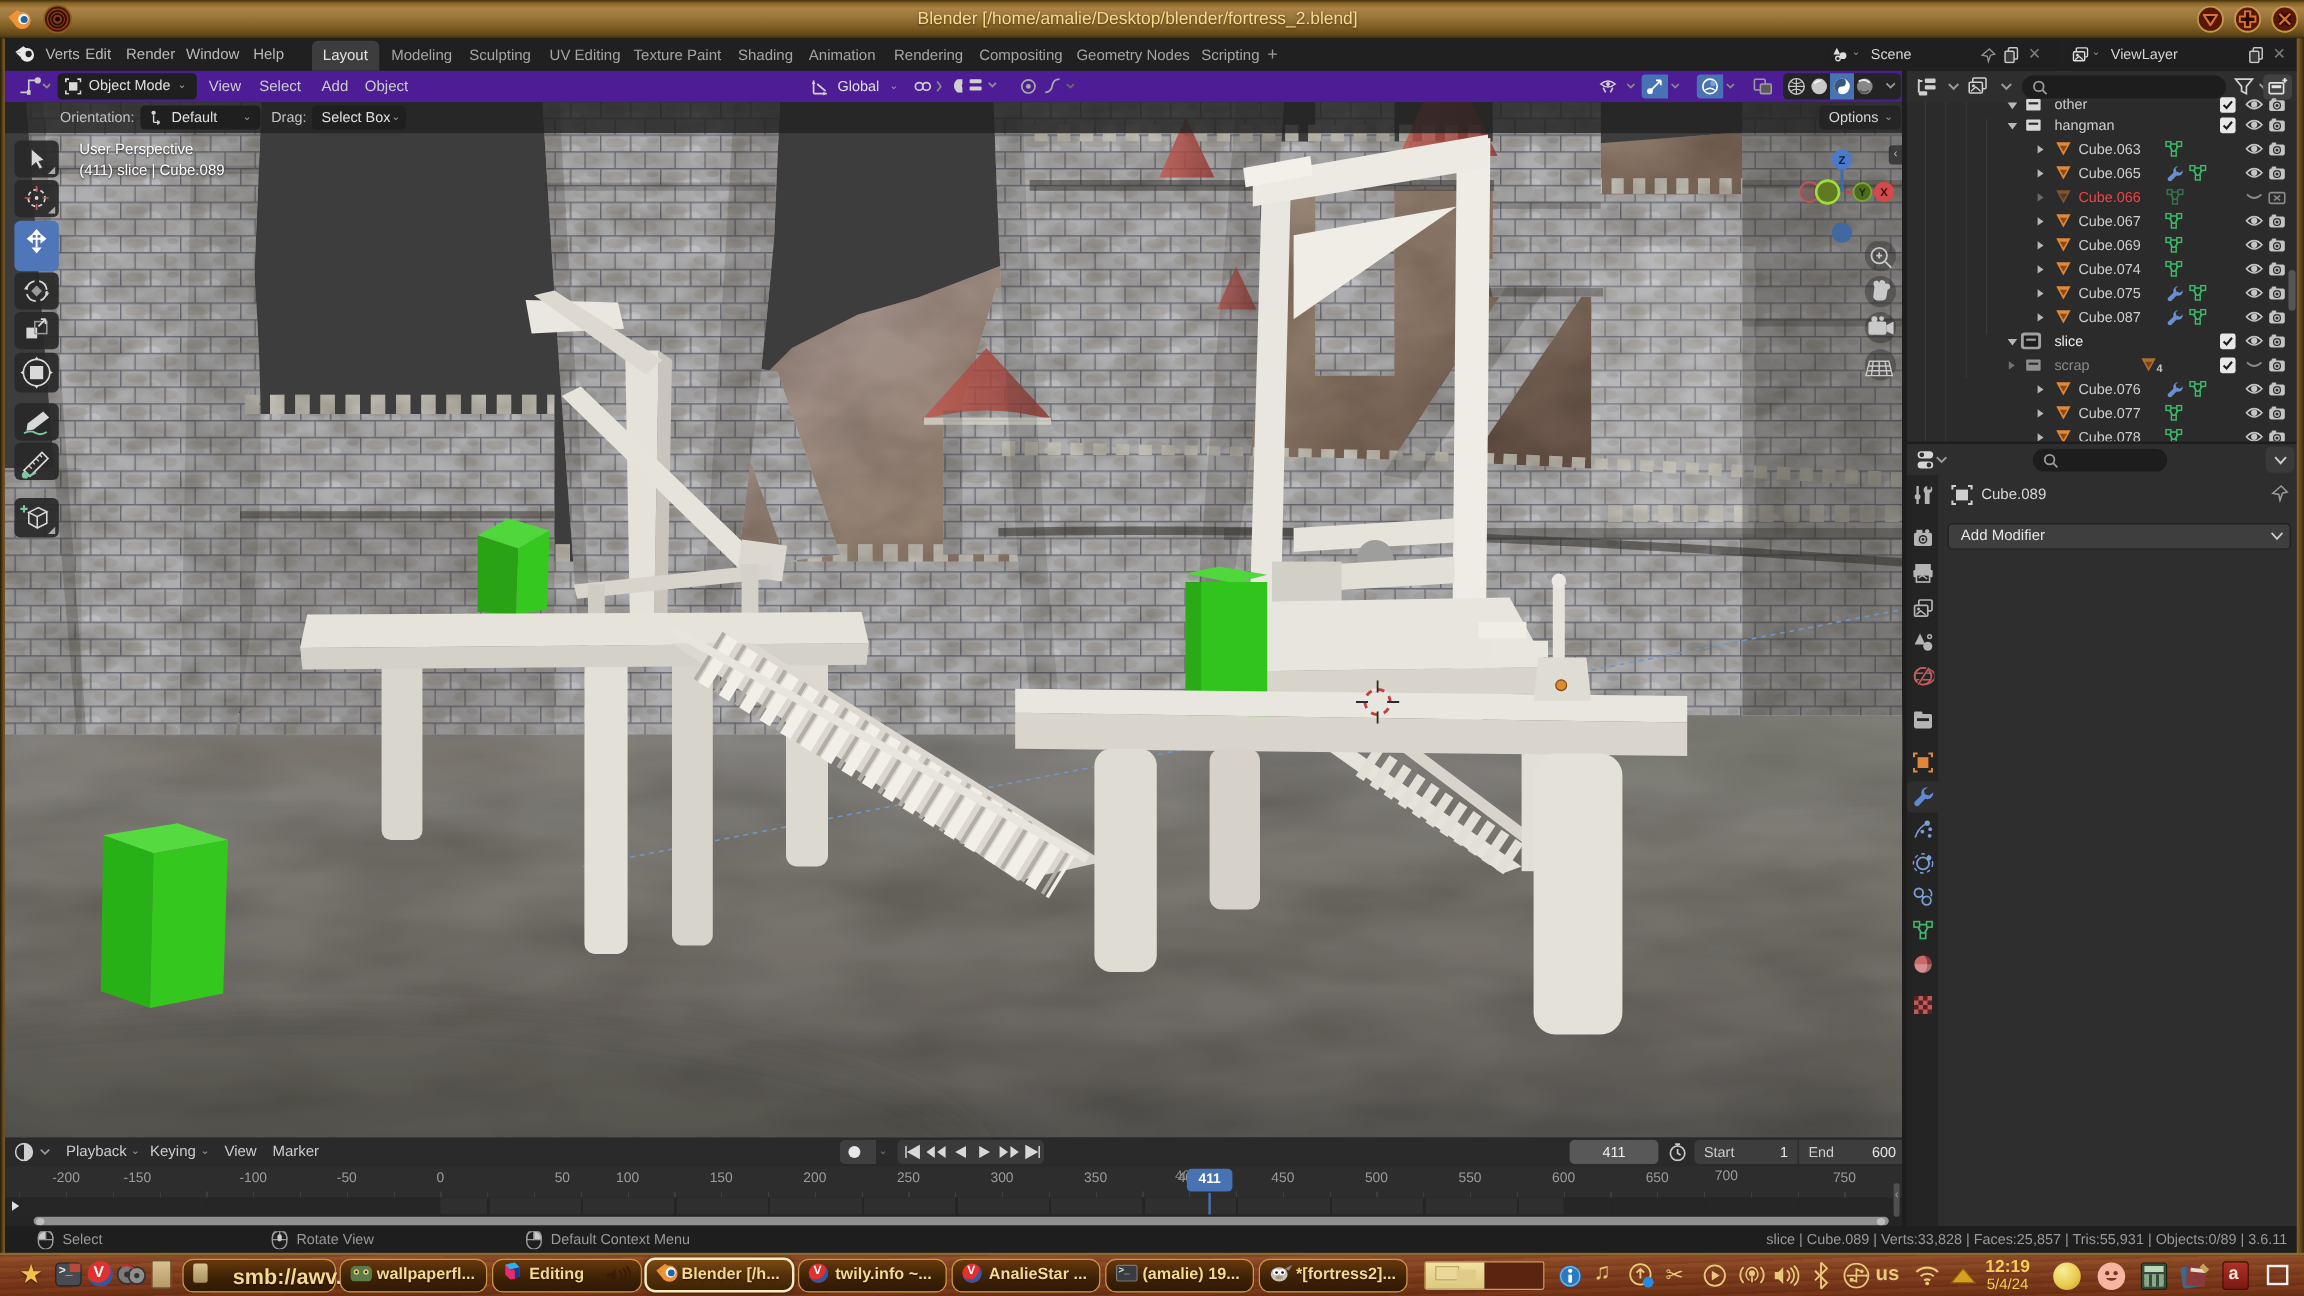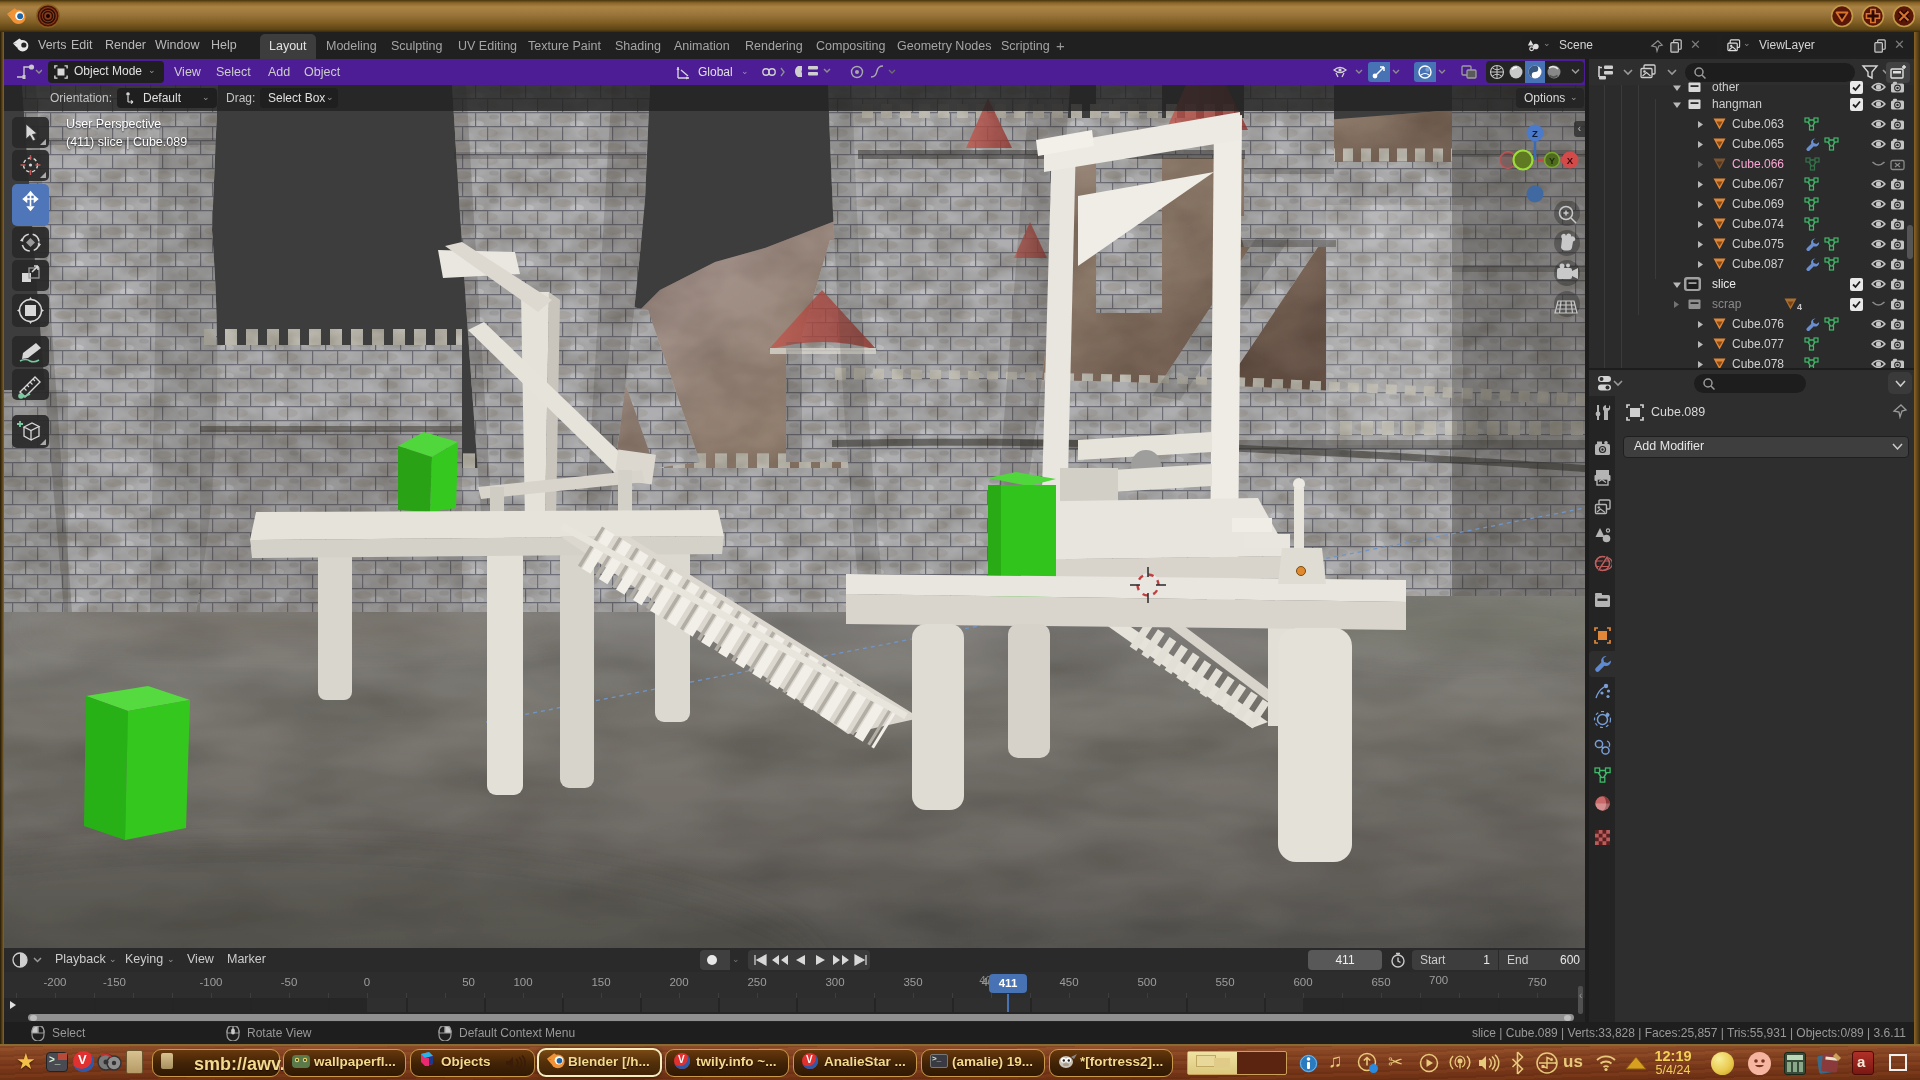--- a/index.html
+++ b/index.html
@@ -16,20 +16,21 @@
 .widget{position:absolute;background:#282828;border-radius:4px;color:#d4d4d4;font-size:12px}
 #statusbar{position:absolute;left:4px;top:1022px;width:1910px;height:22px;background:#1e1e1e;color:#999;font-size:12px}
 #taskbar{position:absolute;left:0;top:1046px;width:1920px;height:34px;background:linear-gradient(#93502a,#7c3a1c 55%,#6e3114)}
 .borderL{position:absolute;left:0;top:32px;width:4px;height:1014px;background:linear-gradient(90deg,#241a08,#8a6428)}
 .borderR{position:absolute;left:1914px;top:32px;width:6px;height:1014px;background:linear-gradient(90deg,#8a6428,#3a2c10)}
 .borderB{position:absolute;left:0;top:1044px;width:1920px;height:2px;background:#8a6a30}
 </style></head>
 <body>
 <div id="win">
 <div id="titlebar"></div>
+<div id="titletext" style="width:1896px">Blender [/home/amalie/Desktop/blender/fortress_2.blend]</div>
 <svg class="abs" style="left:6px;top:7px" width="21" height="18" viewBox="0 0 22 18">
       <path d="M1 7 L9 1 L14 4.5 L8 8.5 Z" fill="#f09336"></path>
       <circle cx="13" cy="10" r="7.5" fill="#f09336"></circle>
       <circle cx="14.2" cy="8.8" r="4.6" fill="#fff"></circle>
       <circle cx="14.8" cy="9.3" r="3.1" fill="#1f65a5"></circle>
       <path d="M1 7 L8.5 8.5 L6 13 Z" fill="#f09336"></path>
     </svg>
 <svg class="abs" style="left:35px;top:3px" width="26" height="26" viewBox="0 0 26 26">
       <circle cx="13" cy="13" r="12" fill="#8a5c20"></circle>
       <circle cx="13" cy="13" r="10.5" fill="#4a1505"></circle>
@@ -634,21 +635,21 @@
           </svg>
         </div>
         <div class="abs" style="left:0;top:69px;width:325px;height:20px">
           <svg class="abs" style="left:107px;top:6px;opacity:.45" width="9" height="9" viewBox="0 0 9 9">
             <path d="M2 1 L7 4.5 L2 8 Z" fill="#b8b8b8"></path>
           </svg>
           <svg class="abs" style="left:123px;top:3px;opacity:0.45" width="15" height="14" viewBox="0 0 15 14">
             <path d="M1.5 1.5 H13.5 L7.5 12.5 Z" fill="#e0873a"></path>
             <path d="M4.5 4.5 H10.5 L7.5 9.5 Z" fill="#8a4a12"></path>
           </svg>
-          <span class="abs" style="left:143px;top:3px;color:#f9a8d4">Cube.066</span>
+          <span class="abs" style="left:143px;top:3px;color:#ef4444">Cube.066</span>
           <svg class="abs" style="left:216px;top:3px;opacity:0.5" width="15" height="14" viewBox="0 0 15 14">
             <path d="M3 3 H12 L7.5 11 Z" fill="none" stroke="#3fba6a" stroke-width="1.4"></path>
             <rect x="1" y="1" width="4" height="4" fill="#2b2b2b" stroke="#3fba6a" stroke-width="1.2"></rect>
             <rect x="10" y="1" width="4" height="4" fill="#2b2b2b" stroke="#3fba6a" stroke-width="1.2"></rect>
             <rect x="5.5" y="9" width="4" height="4" fill="#2b2b2b" stroke="#3fba6a" stroke-width="1.2"></rect>
           </svg>
           <svg class="abs" style="left:282px;top:5px" width="15" height="11" viewBox="0 0 15 11">
             <path d="M1.5 3 Q7.5 9 13.5 3" stroke="#8a8a8a" stroke-width="1.5" fill="none"></path>
           </svg>
           <svg class="abs" style="left:301px;top:4px" width="15" height="13" viewBox="0 0 15 13">
@@ -1172,21 +1173,21 @@
         <circle cx="13" cy="7" r="1" fill="#222"></circle>
       </svg>
       <span class="abs" style="left:314px;top:8px;color:#f4da8e;font-size:13.5px;font-weight:bold;text-shadow:0 1px 1px #200a00">wallpaperfl...</span>
       <div class="abs" style="left:410px;top:3px;width:125px;height:28px;border-radius:9px;border:1.5px solid #c9984a;background:linear-gradient(#68380c,#422406 50%,#2f1804)"></div>
       <svg class="abs" style="left:419px;top:5px" width="16" height="19" viewBox="0 0 16 19">
         <path d="M2 3 L10 1 L14 5 L14 13 L6 15 L2 11 Z" fill="#e82a70"></path>
         <path d="M2 3 L10 1 L14 5 L6 7 Z" fill="#25b5e8"></path>
         <path d="M6 7 L14 5 L14 13 L6 15 Z" fill="#1a3a8a"></path>
         <rect x="6" y="7" width="4" height="8" fill="#e82a70"></rect>
       </svg>
-      <span class="abs" style="left:441px;top:8px;color:#f4da8e;font-size:13.5px;font-weight:bold;text-shadow:0 1px 1px #200a00">Objects</span>
+      <span class="abs" style="left:441px;top:8px;color:#f4da8e;font-size:13.5px;font-weight:bold;text-shadow:0 1px 1px #200a00">Editing</span>
       <div class="abs" style="left:537px;top:2px;width:125px;height:29px;border-radius:9px;border:2px solid #f5ecc0;background:linear-gradient(#7a4a14,#53300a 50%,#3f2306);box-shadow:0 0 4px #00000088"></div>
       <svg class="abs" style="left:546px;top:6px" width="20" height="17" viewBox="0 0 22 18">
         <path d="M1 7 L9 1 L14 4.5 L8 8.5 Z" fill="#f09336"></path>
         <circle cx="13" cy="10" r="7.5" fill="#f09336"></circle>
         <circle cx="14.2" cy="8.8" r="4.6" fill="#fff"></circle>
         <circle cx="14.8" cy="9.3" r="3.1" fill="#1f65a5"></circle>
         <path d="M1 7 L8.5 8.5 L6 13 Z" fill="#f09336"></path>
       </svg>
       <span class="abs" style="left:568px;top:8px;color:#f4da8e;font-size:13.5px;font-weight:bold;text-shadow:0 1px 1px #200a00">Blender [/h...</span>
       <div class="abs" style="left:665px;top:3px;width:124px;height:28px;border-radius:9px;border:1.5px solid #c9984a;background:linear-gradient(#68380c,#422406 50%,#2f1804)"></div>

